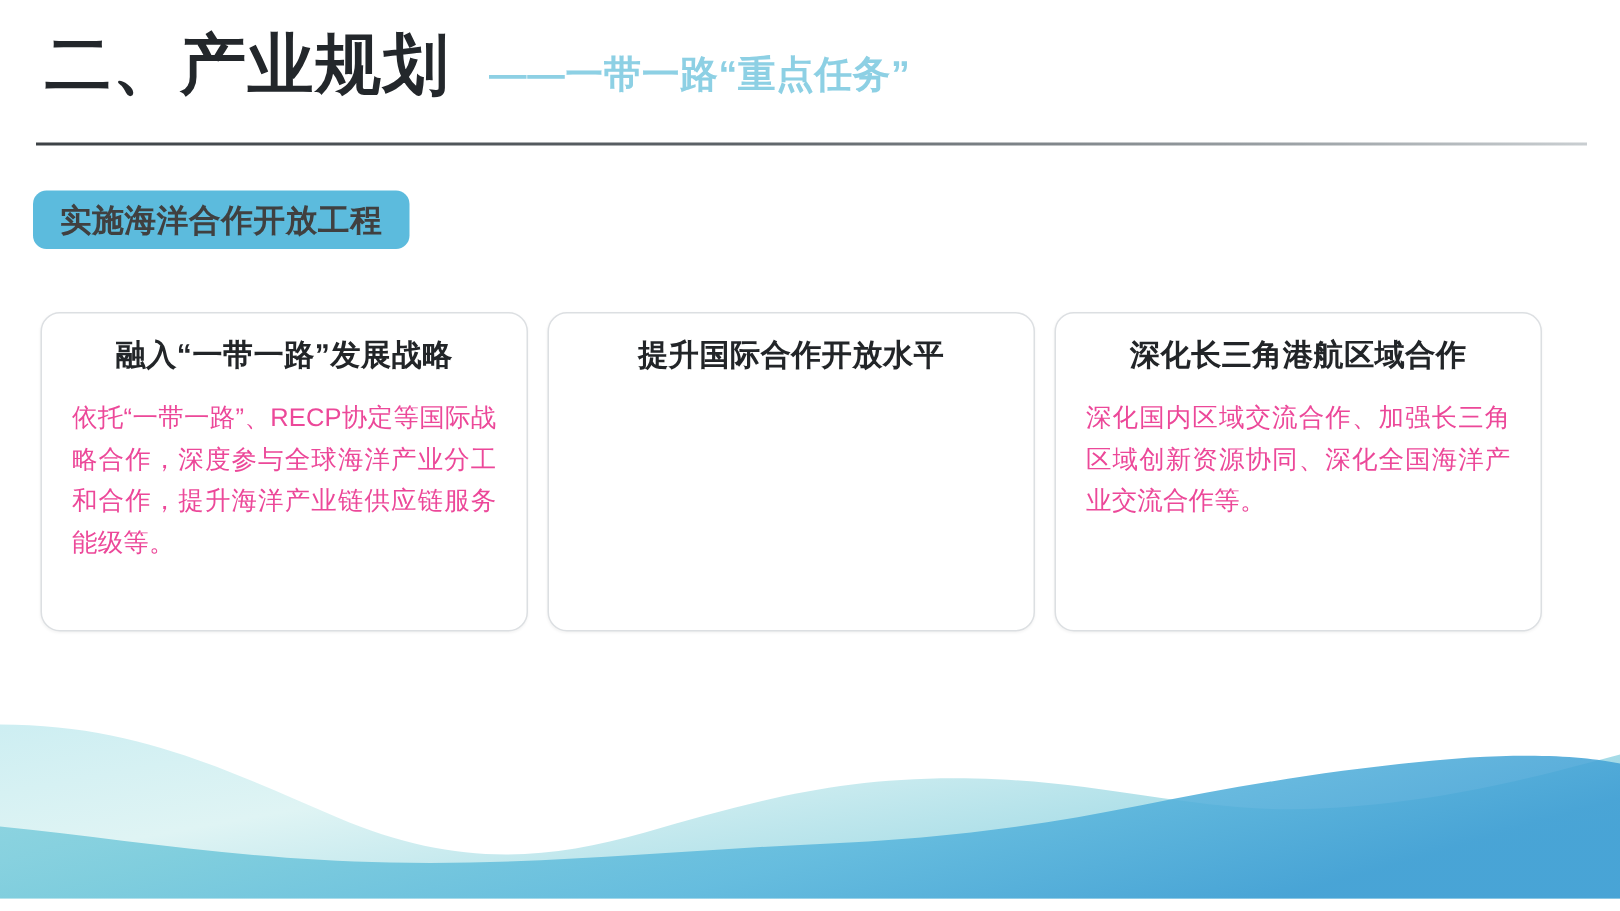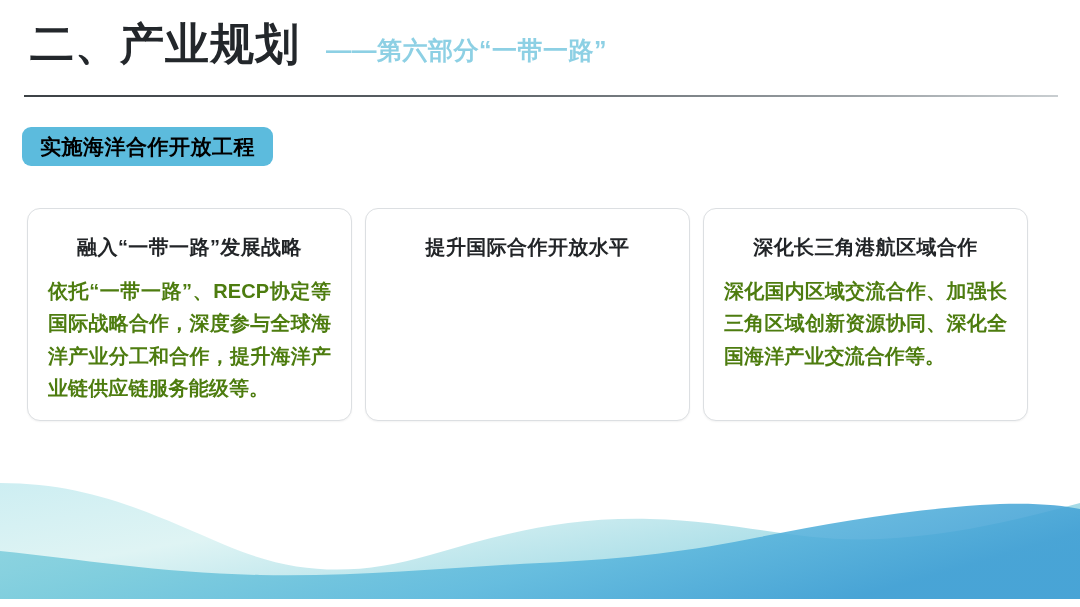--- a/index.html
+++ b/index.html
@@ -58,21 +58,21 @@
   
   .section-badge {
     position:absolute;
     left:22px; top:127px;
     height:39px;
     padding:0 18px;
     display:flex;
     align-items:center;
     background:#5cbbdd;
     border-radius:9px;
-    color:#000000;
+    color:#404040;
     font-size:21px;
     font-weight:bold;
     letter-spacing:0.5px;
     white-space:nowrap;
   }
 
   
   .cards {
     position:absolute;
     left:27px; top:208px;
@@ -80,61 +80,60 @@
     display:flex;
     gap:13px;
   }
   .card {
     flex:1 1 0;
     height:213px;
     background:#ffffff;
     border:1px solid #dcdfe2;
     border-radius:13px;
     box-shadow:0 1px 2px rgba(0,0,0,0.05);
-    padding:26px 20px 18px 20px;
+    padding:16px 20px 18px 20px;
     display:flex;
     flex-direction:column;
   }
   .card-title {
     text-align:center;
     font-size:20px;
     font-weight:bold;
     color:#222528;
     letter-spacing:0.4px;
     line-height:1.2;
     margin-bottom:16px;
     white-space:nowrap;
   }
   .card-body {
-    font-size:20px;
-    color:#4d7c0f;
+    font-size:17px;
+    color:#ec4899;
     line-height:1.62;
     text-align:justify;
     text-justify:inter-ideograph;
     letter-spacing:0.1px;
-    font-weight:bold;
   }
 
   
   .wave {
     position:absolute;
     left:0; bottom:0;
     width:1080px; height:160px;
   }
   .wave svg { display:block; width:1080px; height:160px; }
 </style>
 </head>
 <body>
 
 <div class="slide">
 
   <div class="header">
     <div class="title-row">
       <span class="main-title">二、产业规划</span>
-      <span class="sub-title">——第六部分“一带一路”</span>
+      <span class="sub-title">——一带一路“重点任务”</span>
     </div>
     <div class="header-rule"></div>
   </div>
 
   <div class="section-badge">实施海洋合作开放工程</div>
 
   <div class="cards">
 
     <div class="card">
       <div class="card-title">融入“一带一路”发展战略</div>

